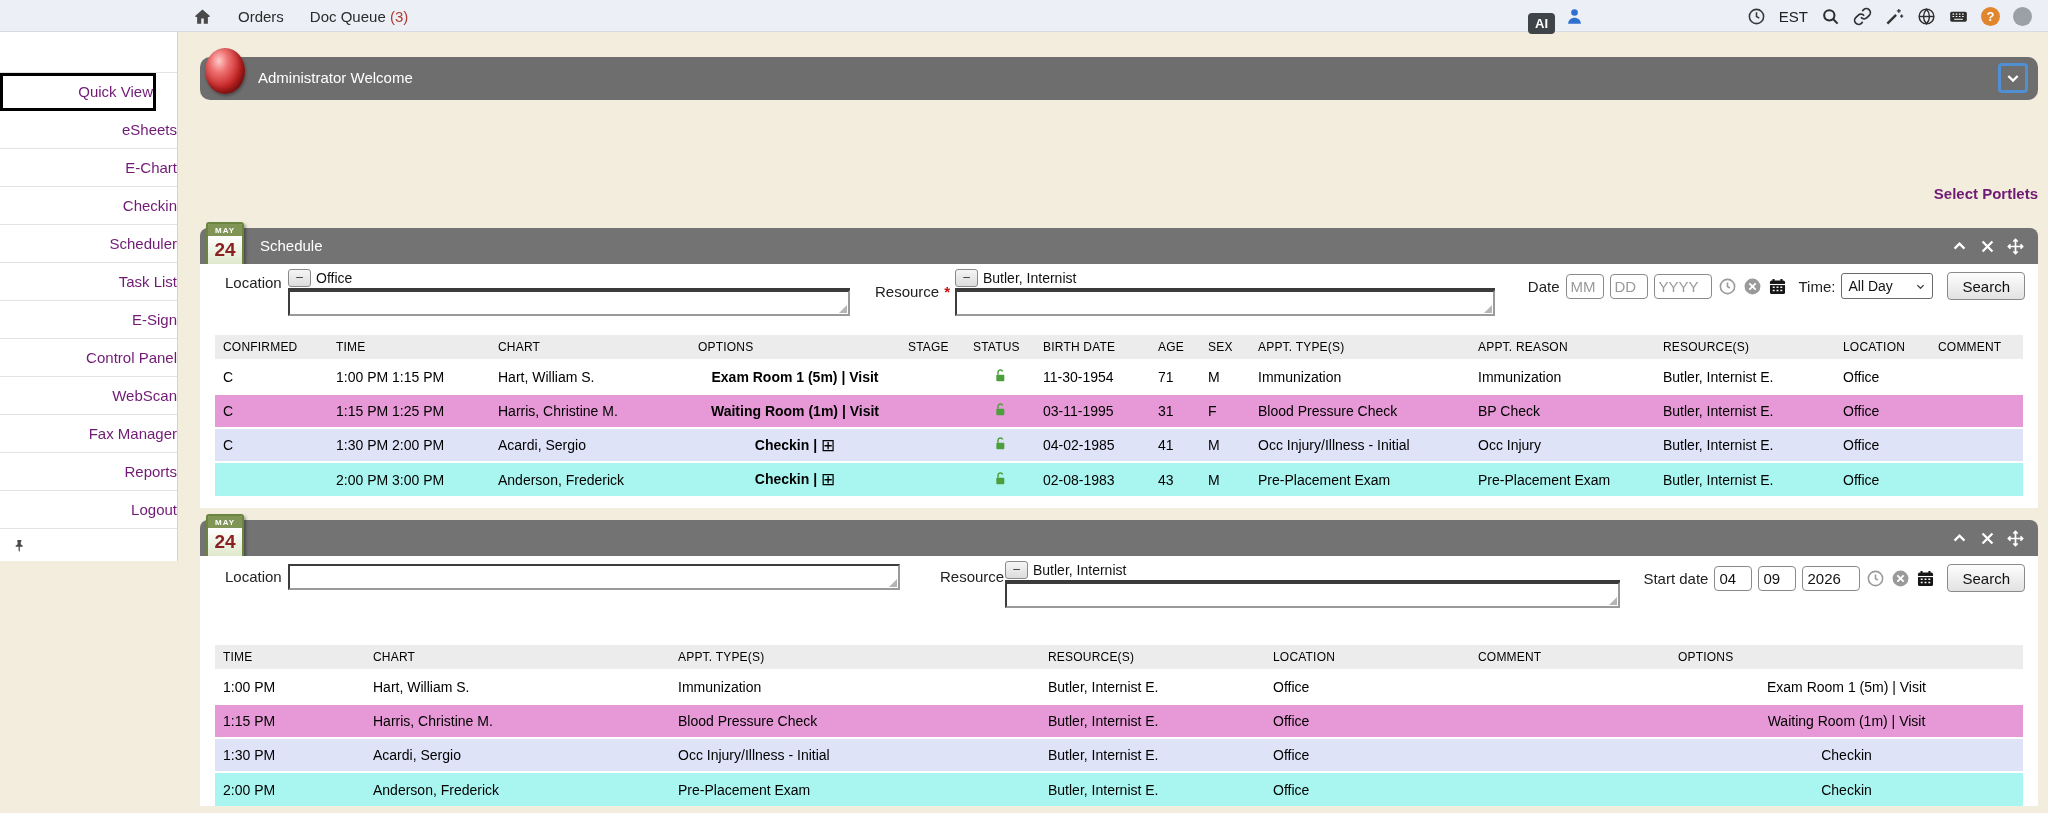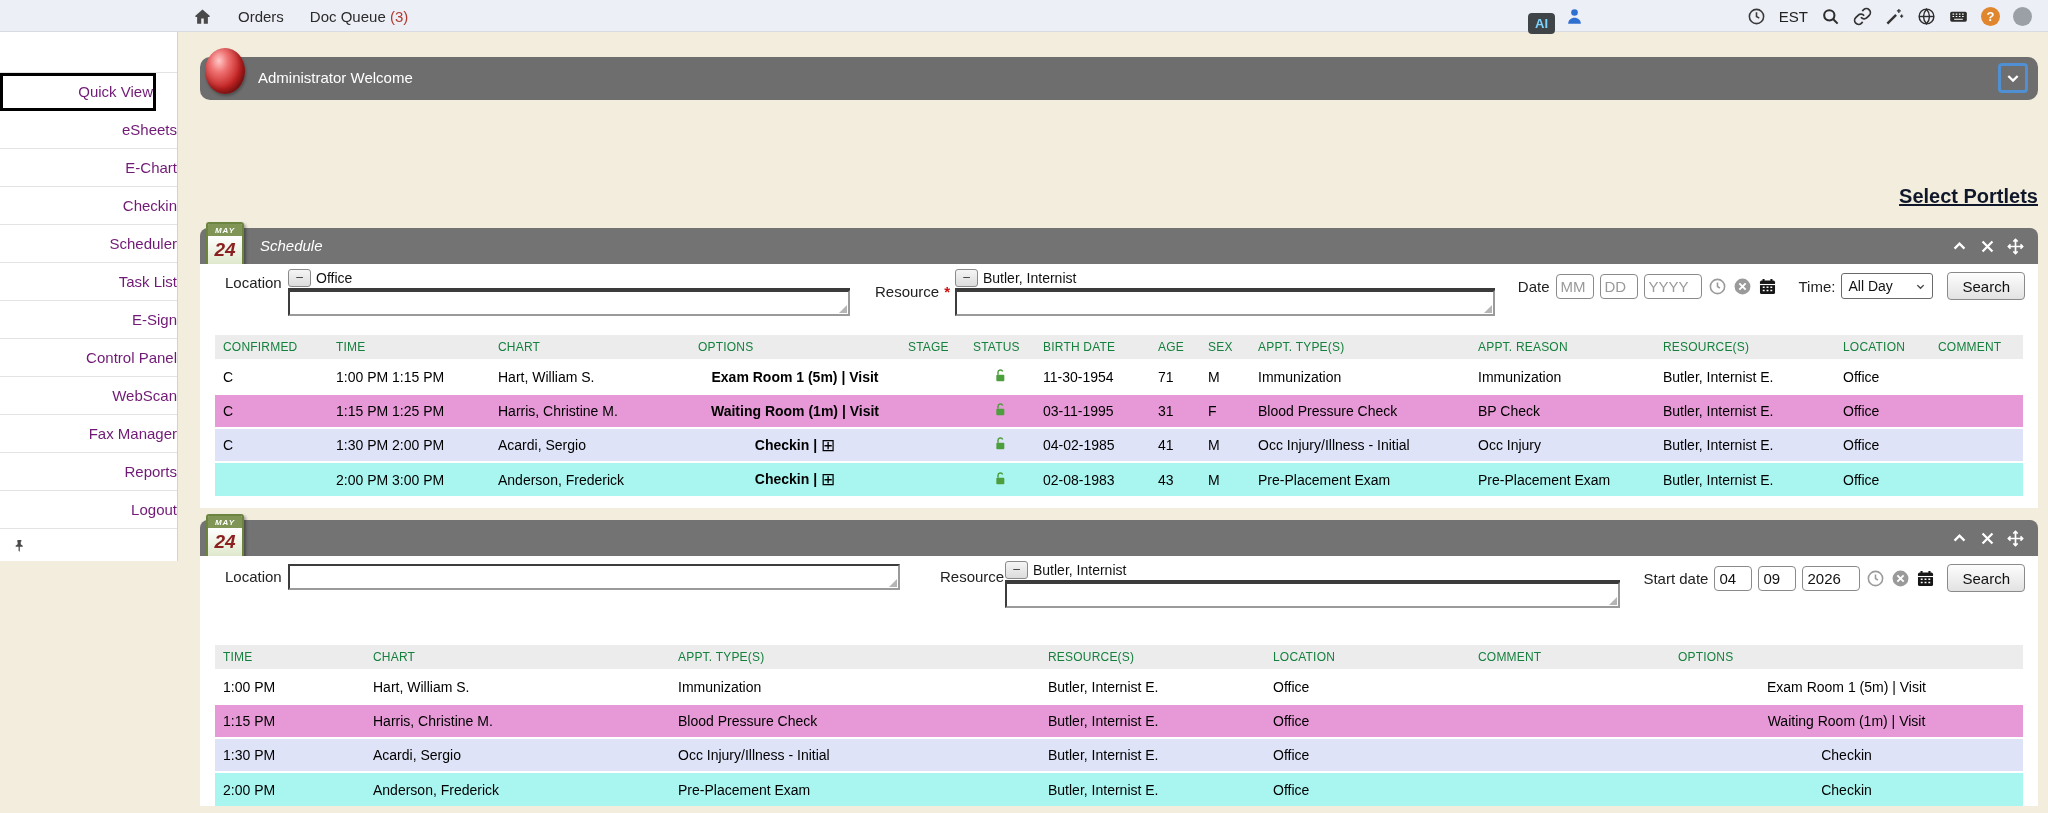--- a/index.html
+++ b/index.html
@@ -7,21 +7,21 @@
   body { font-family:"Liberation Sans", sans-serif; background:#f2eddc; position:relative; }
 
   
   .topbar { position:absolute; left:0; top:0; width:2048px; height:32px; background:#edeff7;
             border-bottom:1px solid #d9dbe4; z-index:5; }
   .tb-left { position:absolute; left:193px; top:0; height:32px; display:flex; align-items:center; gap:26px; }
   .tb-link { font-size:15px; color:#2b2b2b; cursor:pointer; white-space:nowrap; }
   .tb-count { color:#b03a2e; }
   .tb-mid { position:absolute; left:1528px; top:0; height:32px; display:flex; align-items:center; gap:10px; }
   .tb-right { position:absolute; right:16px; top:0; height:32px; display:flex; align-items:center; gap:13px; }
-  .ai-badge { background:#3f4449; color:#7dd3fc; font-weight:bold; font-size:13px; border-radius:4px;
+  .ai-badge { background:#3f4449; color:#ffffff; font-weight:bold; font-size:13px; border-radius:4px;
               width:27px; height:21px; display:flex; align-items:center; justify-content:center; cursor:pointer;margin-top:15px; }
   .tz { font-size:15px; color:#222; }
   .circle-help { width:19px; height:19px; border-radius:50%; background:#e0862e; color:#fff; font-weight:bold;
                  font-size:13px; display:flex; align-items:center; justify-content:center; cursor:pointer; }
   .circle-gray { width:19px; height:19px; border-radius:50%; background:#9aa0a6; cursor:pointer; }
   .icon16 { width:19px; height:19px; display:block; cursor:pointer; }
 
   
   .sidebar { position:absolute; left:0; top:32px; width:178px; background:#fff;
              border-right:1px solid #d2d2d2; z-index:4; }
@@ -34,26 +34,26 @@
   
   .welcome { position:absolute; left:200px; top:57px; width:1838px; height:43px; background:#6e6e6e;
              border-radius:10px; z-index:3; }
   .sphere { position:absolute; left:5px; top:-9px; width:40px; height:46px; border-radius:50%;
             background:radial-gradient(ellipse at 35% 28%, #ffc9c9 0%, #ef7070 25%, #c22222 60%, #7e0d0d 100%);
             box-shadow:inset -2px -3px 6px rgba(0,0,0,.35), 1px 2px 3px rgba(0,0,0,.3); }
   .welcome-title { position:absolute; left:58px; top:12px; color:#fff; font-size:15px; }
   .welcome-toggle { position:absolute; right:10px; top:6px; width:30px; height:30px; border:3px solid #4f8fd2;
                     border-radius:4px; display:flex; align-items:center; justify-content:center; cursor:pointer; }
 
-  .select-portlets { position:absolute; right:10px; top:185px; font-size:20px; font-weight:bold; color:#0f172a;
-                     text-decoration:underline; cursor:pointer; z-index:3; }
+  .select-portlets { position:absolute; right:10px; top:185px; font-size:15px; font-weight:bold; color:#701a75;
+                     cursor:pointer; z-index:3; }
 
   
   .portlet { position:absolute; left:200px; width:1838px; z-index:2; }
-  .portlet-header { height:36px; background:#737373; border-radius:8px 8px 0 0; position:relative;font-style:italic; }
+  .portlet-header { height:36px; background:#737373; border-radius:8px 8px 0 0; position:relative; }
   .portlet-title { position:absolute; left:60px; top:9px; color:#fff; font-size:15px; }
   .hdr-icons { position:absolute; right:14px; top:10px; display:flex; gap:11px; }
   .hdr-icons svg { width:17px; height:17px; cursor:pointer; display:block; }
   .portlet-body { background:#fff; position:relative; }
 
   
   .cal-icon { position:absolute; left:6px; top:-6px; width:38px; height:44px; border:2px solid #6b8440;
               border-radius:3px; background:#f6f9ee; box-shadow:2px 2px 3px rgba(0,0,0,.35); overflow:hidden; }
   .cal-month { height:12px; background:#7f9455; color:#fff; font-size:8px; font-weight:bold; letter-spacing:1px;
                display:flex; align-items:center; justify-content:center; }
@@ -84,21 +84,21 @@
   .w-mm { width:38px; } .w-dd { width:38px; } .w-yy { width:58px; }
   .sel-box { height:26px; width:92px; border:1px solid #6a6a6a; border-radius:3px; background:#fff;
              display:flex; align-items:center; justify-content:space-between; padding:0 6px; cursor:pointer; }
   .sel-box span { font-size:14px; color:#111; }
   .btn { height:28px; padding:0 14px; background:linear-gradient(#fdfdfd,#e2e2e2); border:1px solid #8a8a8a;
          border-radius:4px; font-size:15px; color:#111; cursor:pointer; font-family:"Liberation Sans",sans-serif; }
   .ico-inline { width:19px; height:19px; display:block; cursor:pointer; }
 
   
   table.sched { border-collapse:collapse; table-layout:fixed; margin:0 15px; width:1808px; }
-  table.sched th { background:#ececec; color:#15803d; font-size:12px; font-weight:normal; text-align:left;
+  table.sched th { background:#ececec; color:#000000; font-size:12px; font-weight:normal; text-align:left;
                    height:25px; padding:0 8px; letter-spacing:.2px; white-space:nowrap; overflow:hidden; }
   table.sched td { height:34px; font-size:14px; color:#000; padding:0 8px; white-space:nowrap; overflow:hidden; }
   table.sched tr.datarow { border-top:2px solid #fff; }
   .c-center { text-align:center; }
   .opt-bold { font-weight:bold; }
   .plusbox { font-size:17px; font-weight:normal; vertical-align:-1px; cursor:pointer; }
   .linkish { cursor:pointer; }
 </style>
 </head>
 <body>
@@ -233,21 +233,21 @@
         <svg class="ico-inline" viewBox="0 0 24 24">
             <circle cx="12" cy="12" r="10" fill="#9a9a9a"></circle>
             <path d="M8 8l8 8M16 8l-8 8" stroke="#fff" stroke-width="2.4"></path>
           </svg>
         <svg class="ico-inline" viewBox="0 0 24 24">
             <rect x="2.5" y="4.5" width="19" height="17" rx="2" fill="#161616"></rect>
             <path d="M7 2.5v4M17 2.5v4" stroke="#161616" stroke-width="2.6"></path>
             <path d="M2.5 9.5h19" stroke="#fff" stroke-width="1.4"></path>
             <path d="M6 13h2.4M10.8 13h2.4M15.6 13h2.4M6 17h2.4M10.8 17h2.4M15.6 17h2.4" stroke="#fff" stroke-width="1.8"></path>
           </svg>
-        <span class="flt-label" style="position:static; margin-left:16px;">Time:</span>
+        <span class="flt-label" style="position:static; margin-left:6px;">Time:</span>
         <div class="sel-box">
           <span>All Day</span>
           <svg width="11" height="11" viewBox="0 0 24 24" fill="none" stroke="#444" stroke-width="3">
               <path d="M5 9l7 7 7-7"></path>
             </svg>
         </div>
         <button class="btn" style="margin-left:8px;">Search</button>
       </div>
     </div>
     <table class="sched">

